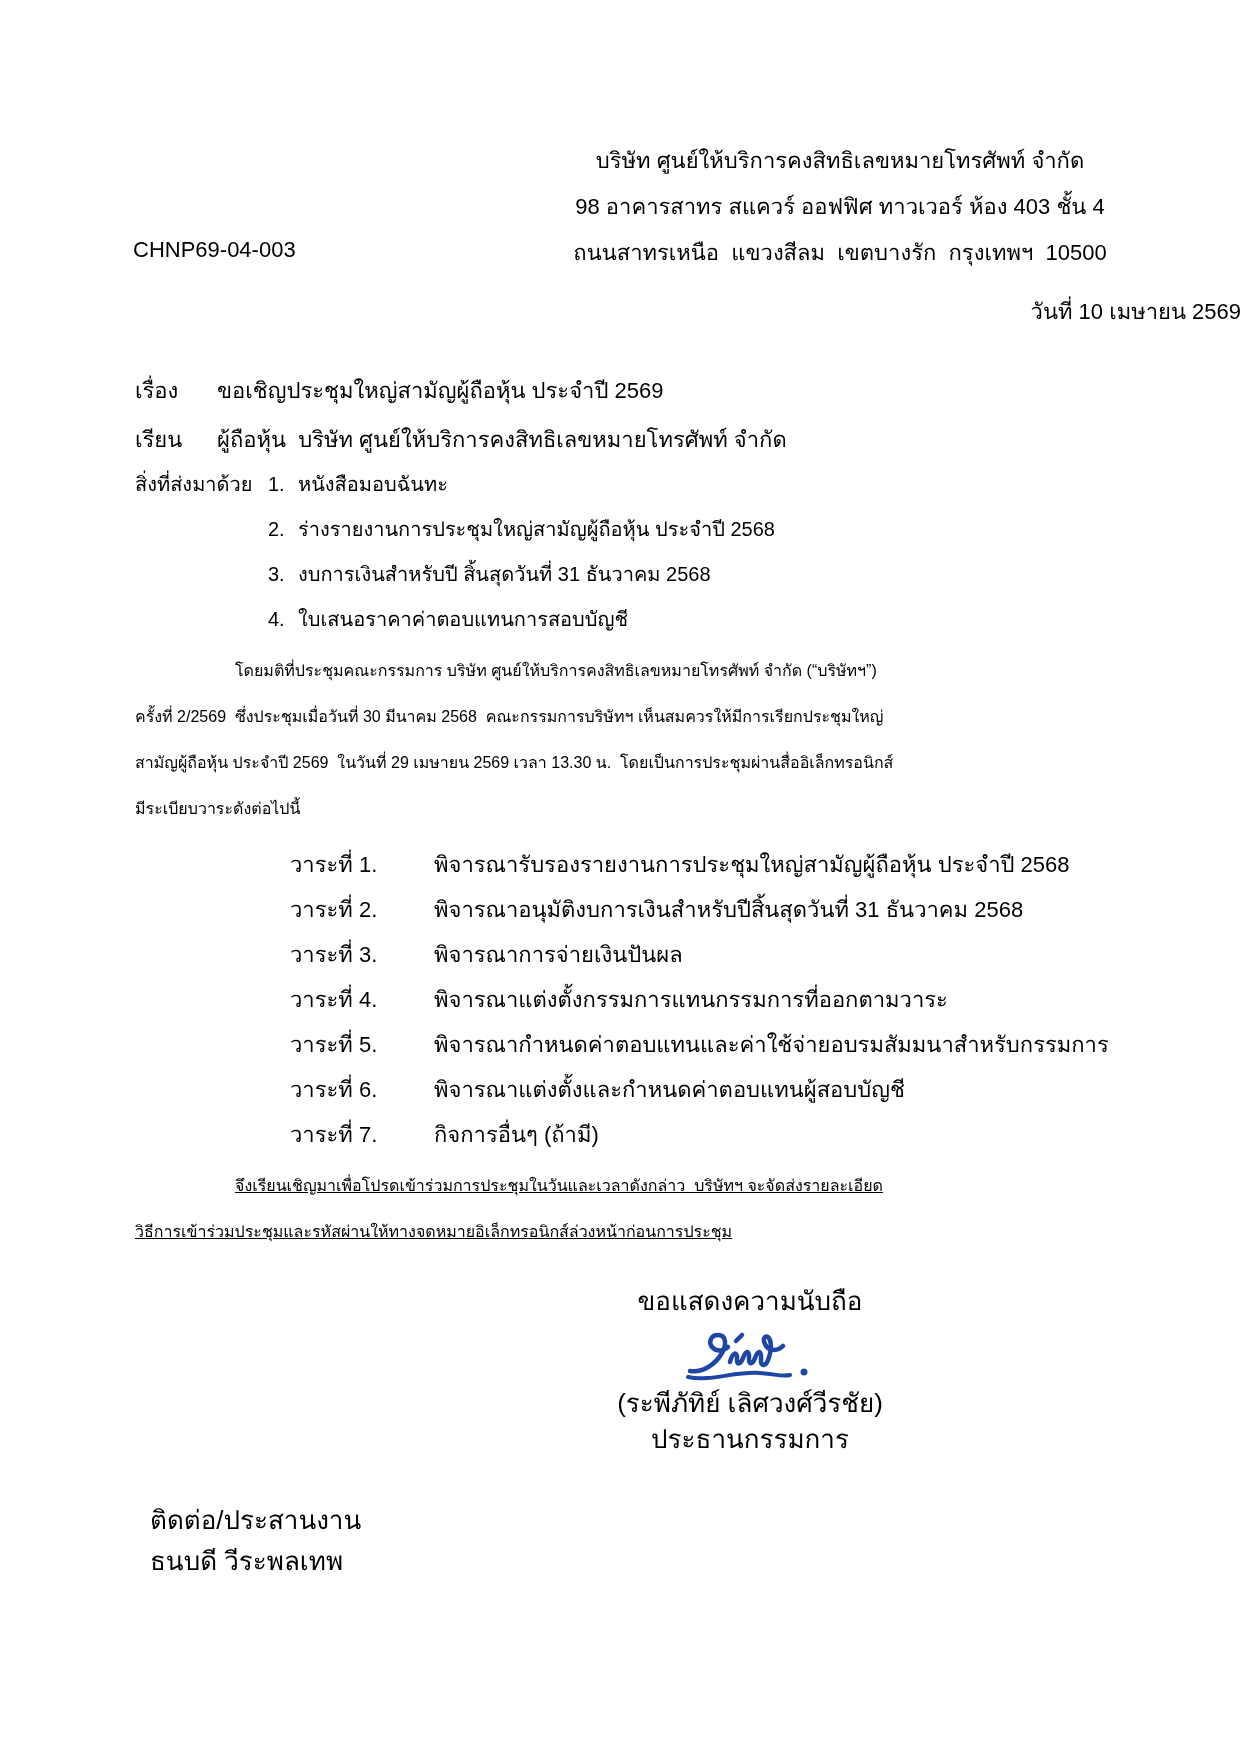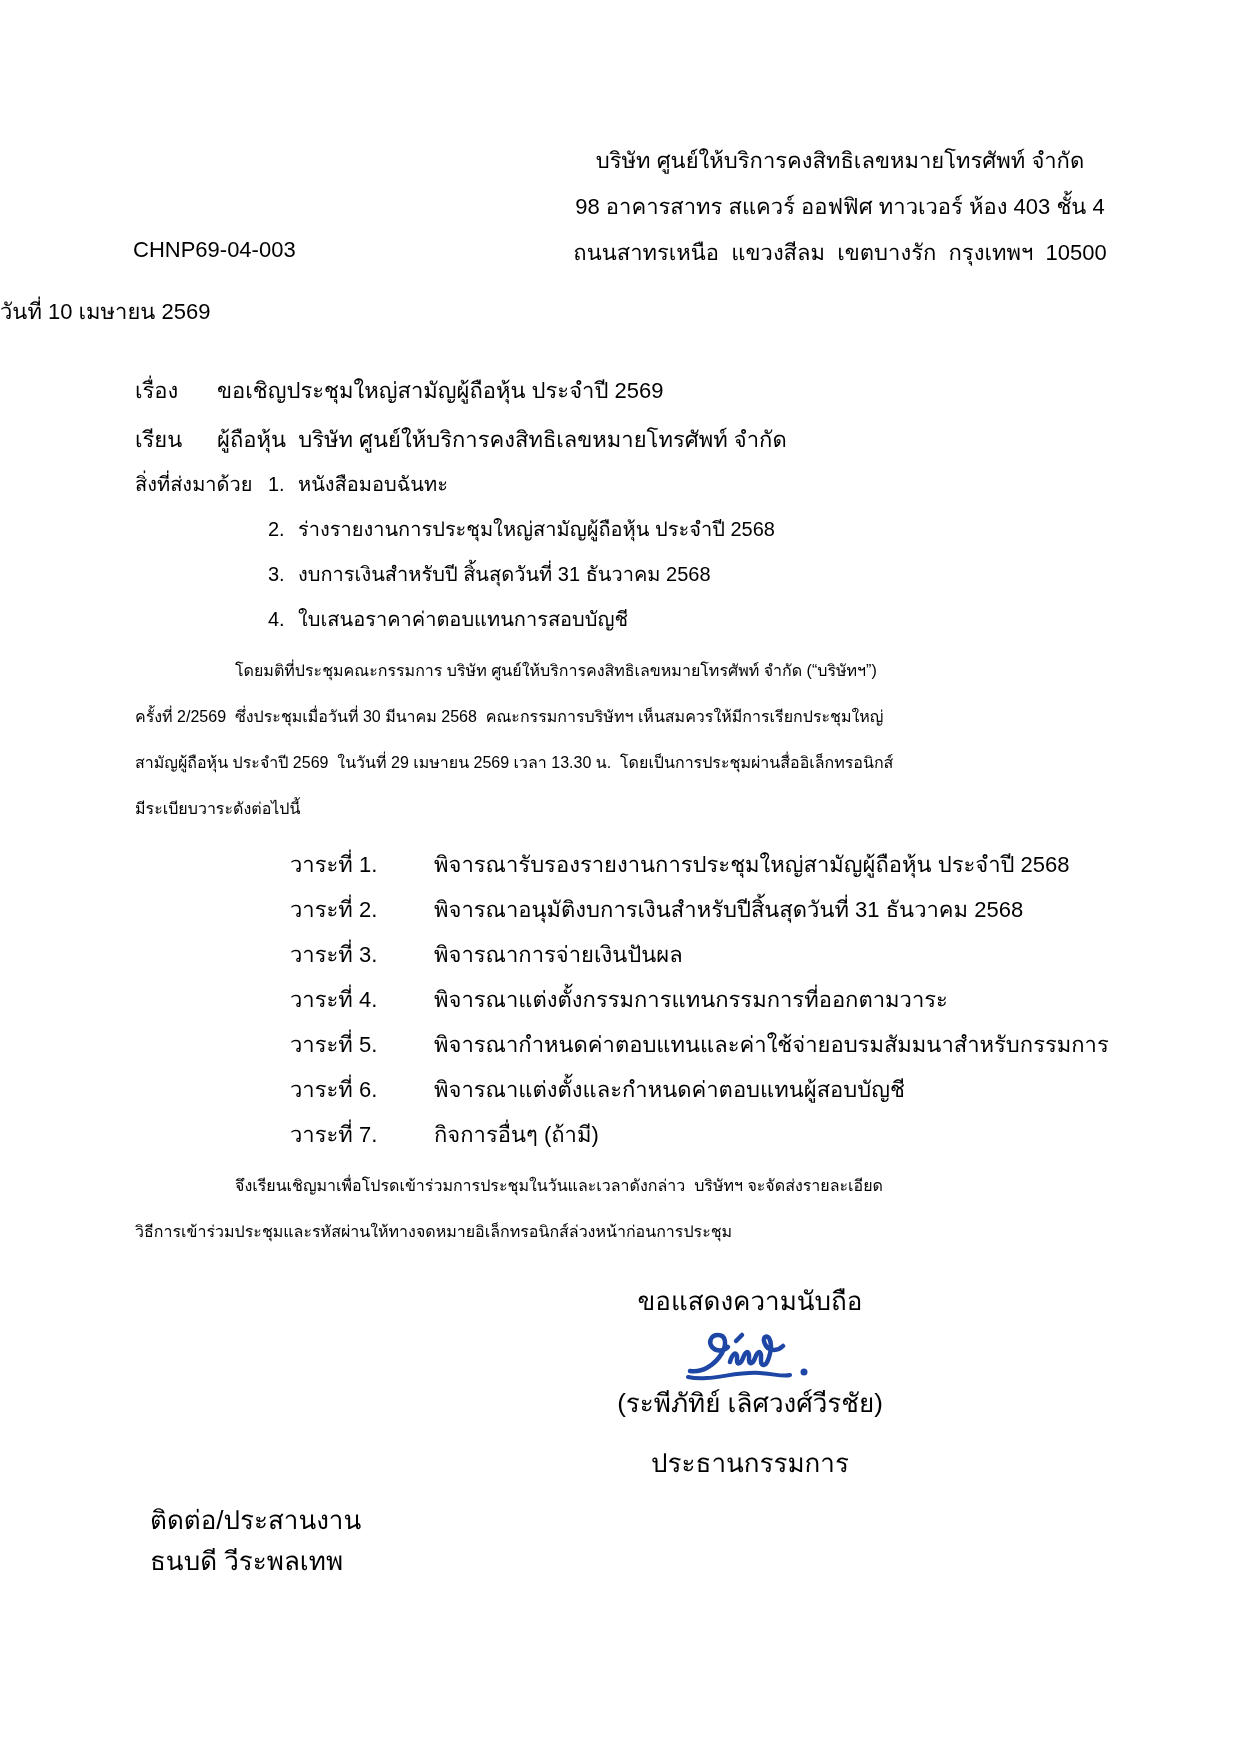--- a/index.html
+++ b/index.html
@@ -16,51 +16,51 @@
   .header-right{
     position:absolute;left:555px;top:138px;width:570px;
     text-align:center;font-size:22px;line-height:46px;
   }
   .ref-number{
     position:absolute;left:133px;top:227px;
     font-size:22px;line-height:46px;
   }
   .date-line{
     position:absolute;left:0;top:289px;width:1241px;
-    text-align:left;font-size:22px;line-height:46px;
+    text-align:right;font-size:22px;line-height:46px;
   }
   
   .field-row{position:absolute;left:135px;font-size:22px;line-height:46px;display:flex;}
   .row-subject{top:368px;}
   .row-to{top:417px;}
   .field-label{display:inline-block;width:82px;flex:none;}
   
   .attachments{position:absolute;left:135px;top:462px;font-size:20px;line-height:45px;}
   .attach-label{position:absolute;left:0;top:0;}
   .attach-items{margin-left:133px;}
   .attach-item{display:flex;}
   .attach-num{display:inline-block;width:30px;flex:none;}
   
   .para{position:absolute;left:135px;font-size:16px;line-height:46px;}
   .para-1{top:648px;}
-  .para-2{top:1163px;}
+  .para-2{top:1163px;text-decoration:underline;}
   .indent{padding-left:100px;}
   
   .agenda{position:absolute;left:290px;top:842px;font-size:22px;line-height:45px;}
   .agenda-row{display:flex;gap:44px;}
   .agenda-label{display:inline-block;width:100px;flex:none;}
   
   .sig-block{
     position:absolute;left:500px;top:1283px;width:500px;
     text-align:center;font-size:26px;
   }
   .sig-closing{line-height:36px;}
   .sig-svg-wrap{margin-top:8px;height:58px;}
   .sig-name{line-height:36px;}
-  .sig-title{margin-top:24px;line-height:36px;}
+  .sig-title{margin-top:0;line-height:36px;}
   .sig-stroke{fill:none;stroke:#1e46a5;stroke-width:4.5;stroke-linecap:round;stroke-linejoin:round;}
   .sig-under{stroke-width:4;}
   .sig-dot{fill:#1e46a5;}
   
   .footer{position:absolute;left:150px;top:1500px;font-size:26px;line-height:41px;}
 </style>
 </head>
 <body>
 
 <div class="page">

